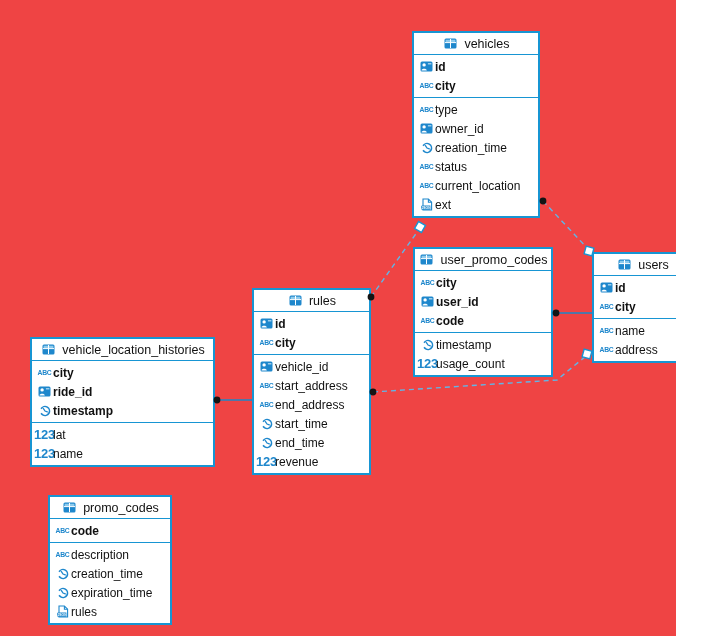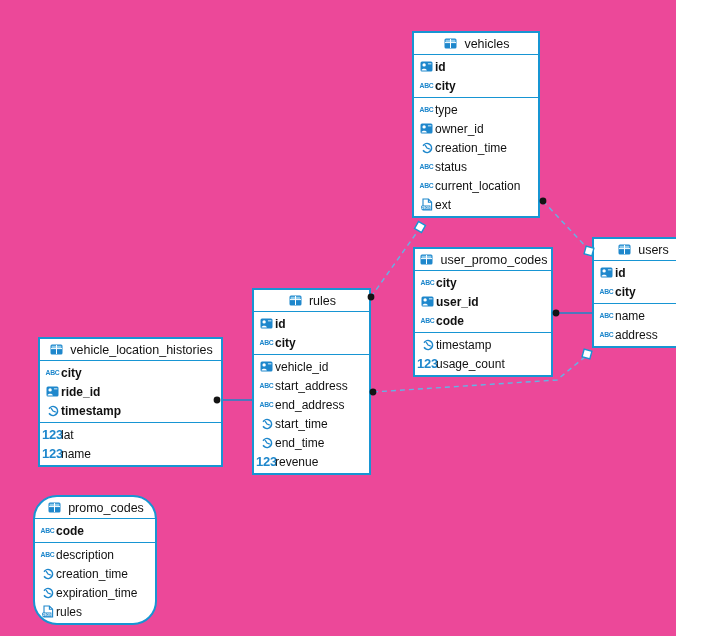--- a/index.html
+++ b/index.html
@@ -3,21 +3,21 @@
 <meta charset="utf-8">
 <style>
   :root{
     --blue:#1795d3;
     --icon-blue:#1e87cc;
     --dash:#62b5e6;
     --ink:#111111;
   }
   html,body{margin:0;padding:0;background:#ffffff;}
   #canvas{
-    position:relative;width:676px;height:636px;background:#ec4899;overflow:hidden;
+    position:relative;width:676px;height:636px;background:#ef4444;overflow:hidden;
     font-family:"Liberation Sans","DejaVu Sans",sans-serif;color:var(--ink);
   }
   svg.layer{position:absolute;left:0;top:0;pointer-events:none;}
   #lines-layer{z-index:0;}
   #markers-layer{z-index:2;}
   .table{
     position:absolute;background:#ffffff;border:2px solid var(--blue);
     box-sizing:border-box;z-index:1;
   }
   .thead{
@@ -186,21 +186,21 @@
           <span class="label">timestamp</span>
         </div>
         <div class="row">
           <span class="icon">
             <span class="numicon">123</span>
           </span>
           <span class="label">usage_count</span>
         </div>
       </div>
   </div>
-    <div class="table" style="left: 592px; top: 237px; width: 101px;">
+    <div class="table" style="left: 592px; top: 252px; width: 101px;">
     <div class="thead">
       <span class="icon">
           <svg width="13" height="11" viewBox="0 0 13 11">
             <rect x="0.5" y="0.5" width="12" height="10" rx="1.5" fill="#1e87cc"></rect>
             <rect x="1.6" y="1.7" width="9.8" height="2.4" fill="#8ecbed"></rect>
             <line x1="6.5" y1="1" x2="6.5" y2="10" stroke="#ffffff" stroke-width="1"></line>
             <line x1="1" y1="4.6" x2="12" y2="4.6" stroke="#ffffff" stroke-width="1"></line>
           </svg>
         </span>
       <span class="ttitle">users</span>
@@ -313,21 +313,21 @@
           <span class="label">end_time</span>
         </div>
         <div class="row">
           <span class="icon">
             <span class="numicon">123</span>
           </span>
           <span class="label">revenue</span>
         </div>
       </div>
   </div>
-    <div class="table" style="left: 38px; top: 337px; width: 185px;">
+    <div class="table" style="left: 30px; top: 337px; width: 185px;">
     <div class="thead">
       <span class="icon">
           <svg width="13" height="11" viewBox="0 0 13 11">
             <rect x="0.5" y="0.5" width="12" height="10" rx="1.5" fill="#1e87cc"></rect>
             <rect x="1.6" y="1.7" width="9.8" height="2.4" fill="#8ecbed"></rect>
             <line x1="6.5" y1="1" x2="6.5" y2="10" stroke="#ffffff" stroke-width="1"></line>
             <line x1="1" y1="4.6" x2="12" y2="4.6" stroke="#ffffff" stroke-width="1"></line>
           </svg>
         </span>
       <span class="ttitle">vehicle_location_histories</span>
@@ -368,21 +368,21 @@
           <span class="label">lat</span>
         </div>
         <div class="row">
           <span class="icon">
             <span class="numicon">123</span>
           </span>
           <span class="label">name</span>
         </div>
       </div>
   </div>
-    <div class="table" style="left: 33px; top: 495px; width: 124px; border-radius: 24px;">
+    <div class="table" style="left: 48px; top: 495px; width: 124px;">
     <div class="thead">
       <span class="icon">
           <svg width="13" height="11" viewBox="0 0 13 11">
             <rect x="0.5" y="0.5" width="12" height="10" rx="1.5" fill="#1e87cc"></rect>
             <rect x="1.6" y="1.7" width="9.8" height="2.4" fill="#8ecbed"></rect>
             <line x1="6.5" y1="1" x2="6.5" y2="10" stroke="#ffffff" stroke-width="1"></line>
             <line x1="1" y1="4.6" x2="12" y2="4.6" stroke="#ffffff" stroke-width="1"></line>
           </svg>
         </span>
       <span class="ttitle">promo_codes</span>

